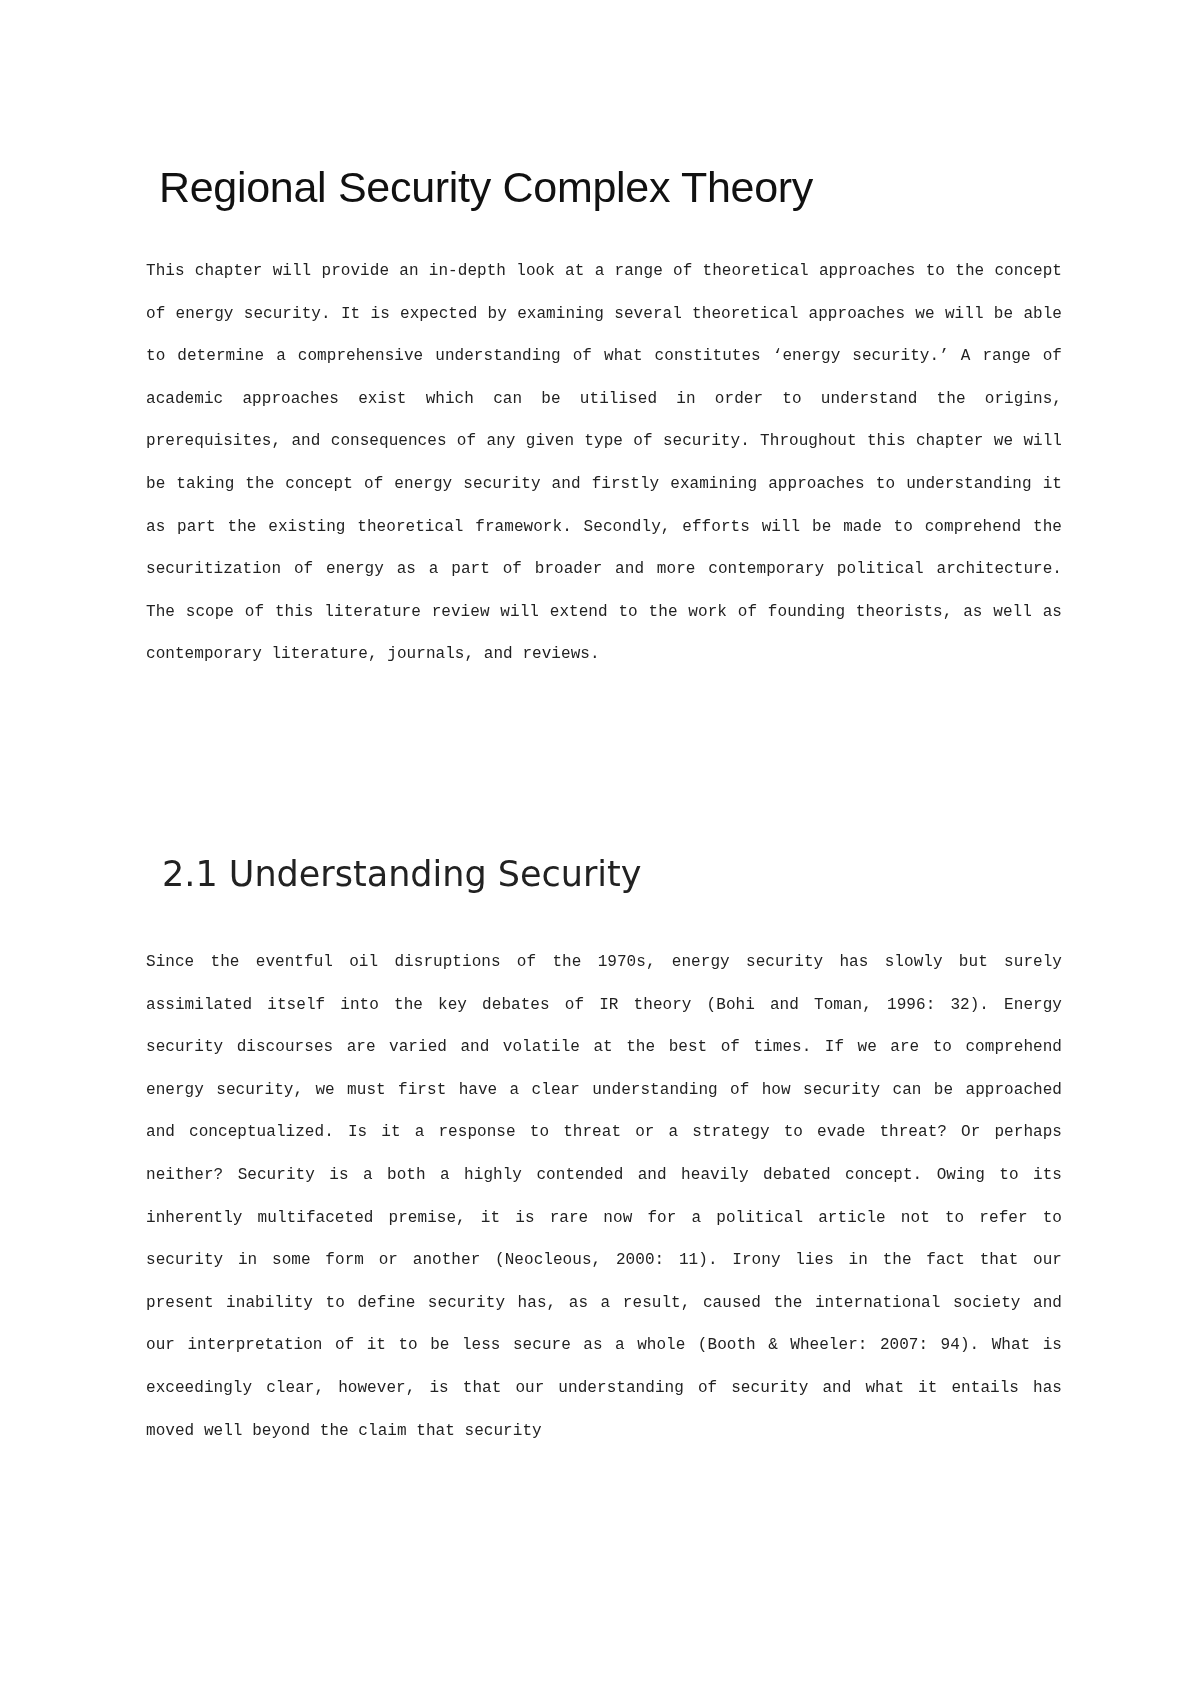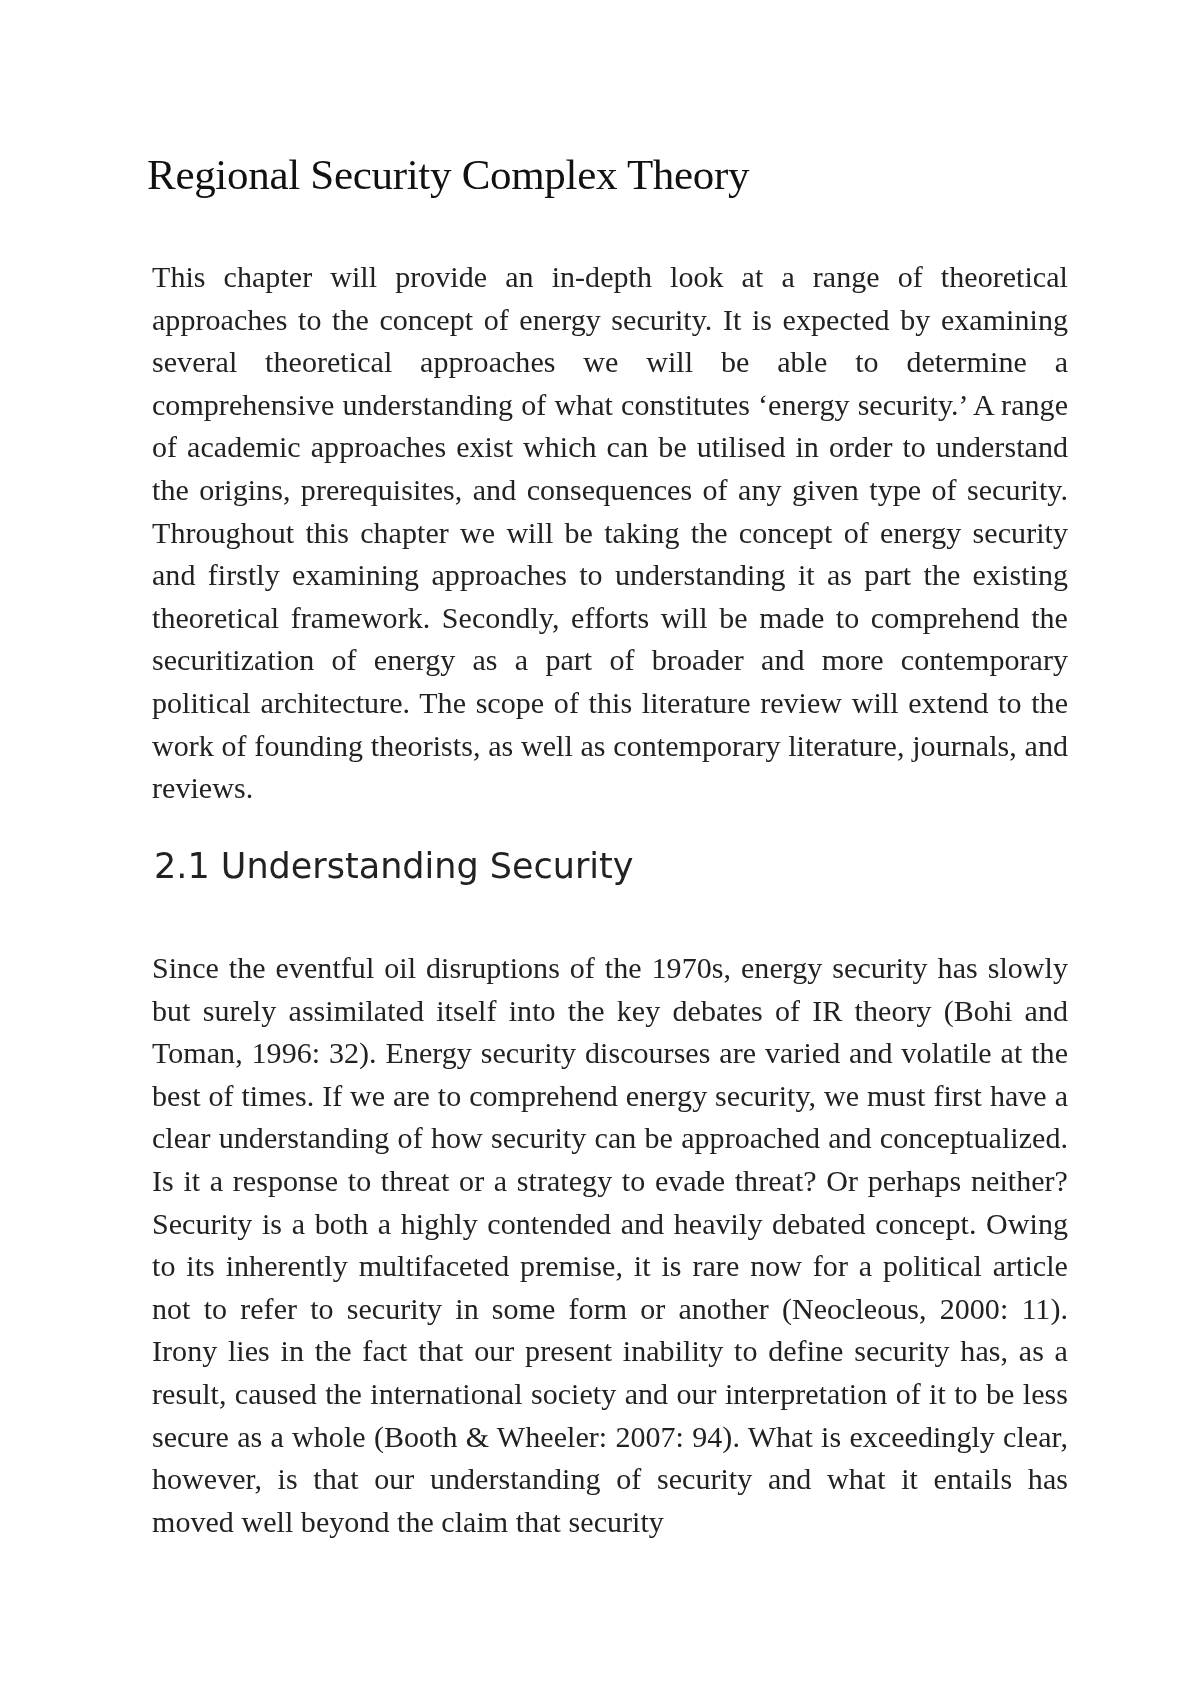--- a/index.html
+++ b/index.html
@@ -16,48 +16,48 @@
     .page {
       position: absolute;
       left: 146px;
       top: 0;
       width: 916px;
     }
     .doc-title {
       position: absolute;
       left: 0;
       top: 148px;
-      margin: 1px;
-      font-family: Liberation Serif, serif;
+      margin: 13px;
+      font-family: Liberation Sans, sans-serif;
       font-weight: normal;
       font-size: 43px;
       line-height: 52px;
       color: #111111;
       white-space: nowrap;
       letter-spacing: -0.3px;
     }
     .para {
       position: absolute;
       left: 0;
       width: 916px;
-      margin: 6px;
-      font-family: Liberation Serif, serif;
-      font-size: 30px;
+      margin: 0;
+      font-family: Liberation Mono, monospace;
+      font-size: 16px;
       line-height: 42.6px;
       color: #222222;
       text-align: justify;
       text-align-last: left;
       letter-spacing: 0.05px;
     }
     .para-1 { top: 250px; }
     .section-heading {
       position: absolute;
       left: 0;
       top: 836px;
-      margin: 8px;
+      margin: 16px;
       font-family: "DejaVu Sans", sans-serif;
       font-weight: normal;
       font-size: 35px;
       line-height: 44px;
       color: #222222;
       white-space: nowrap;
     }
     .para-2 { top: 941px; }
   </style>
 </head>

